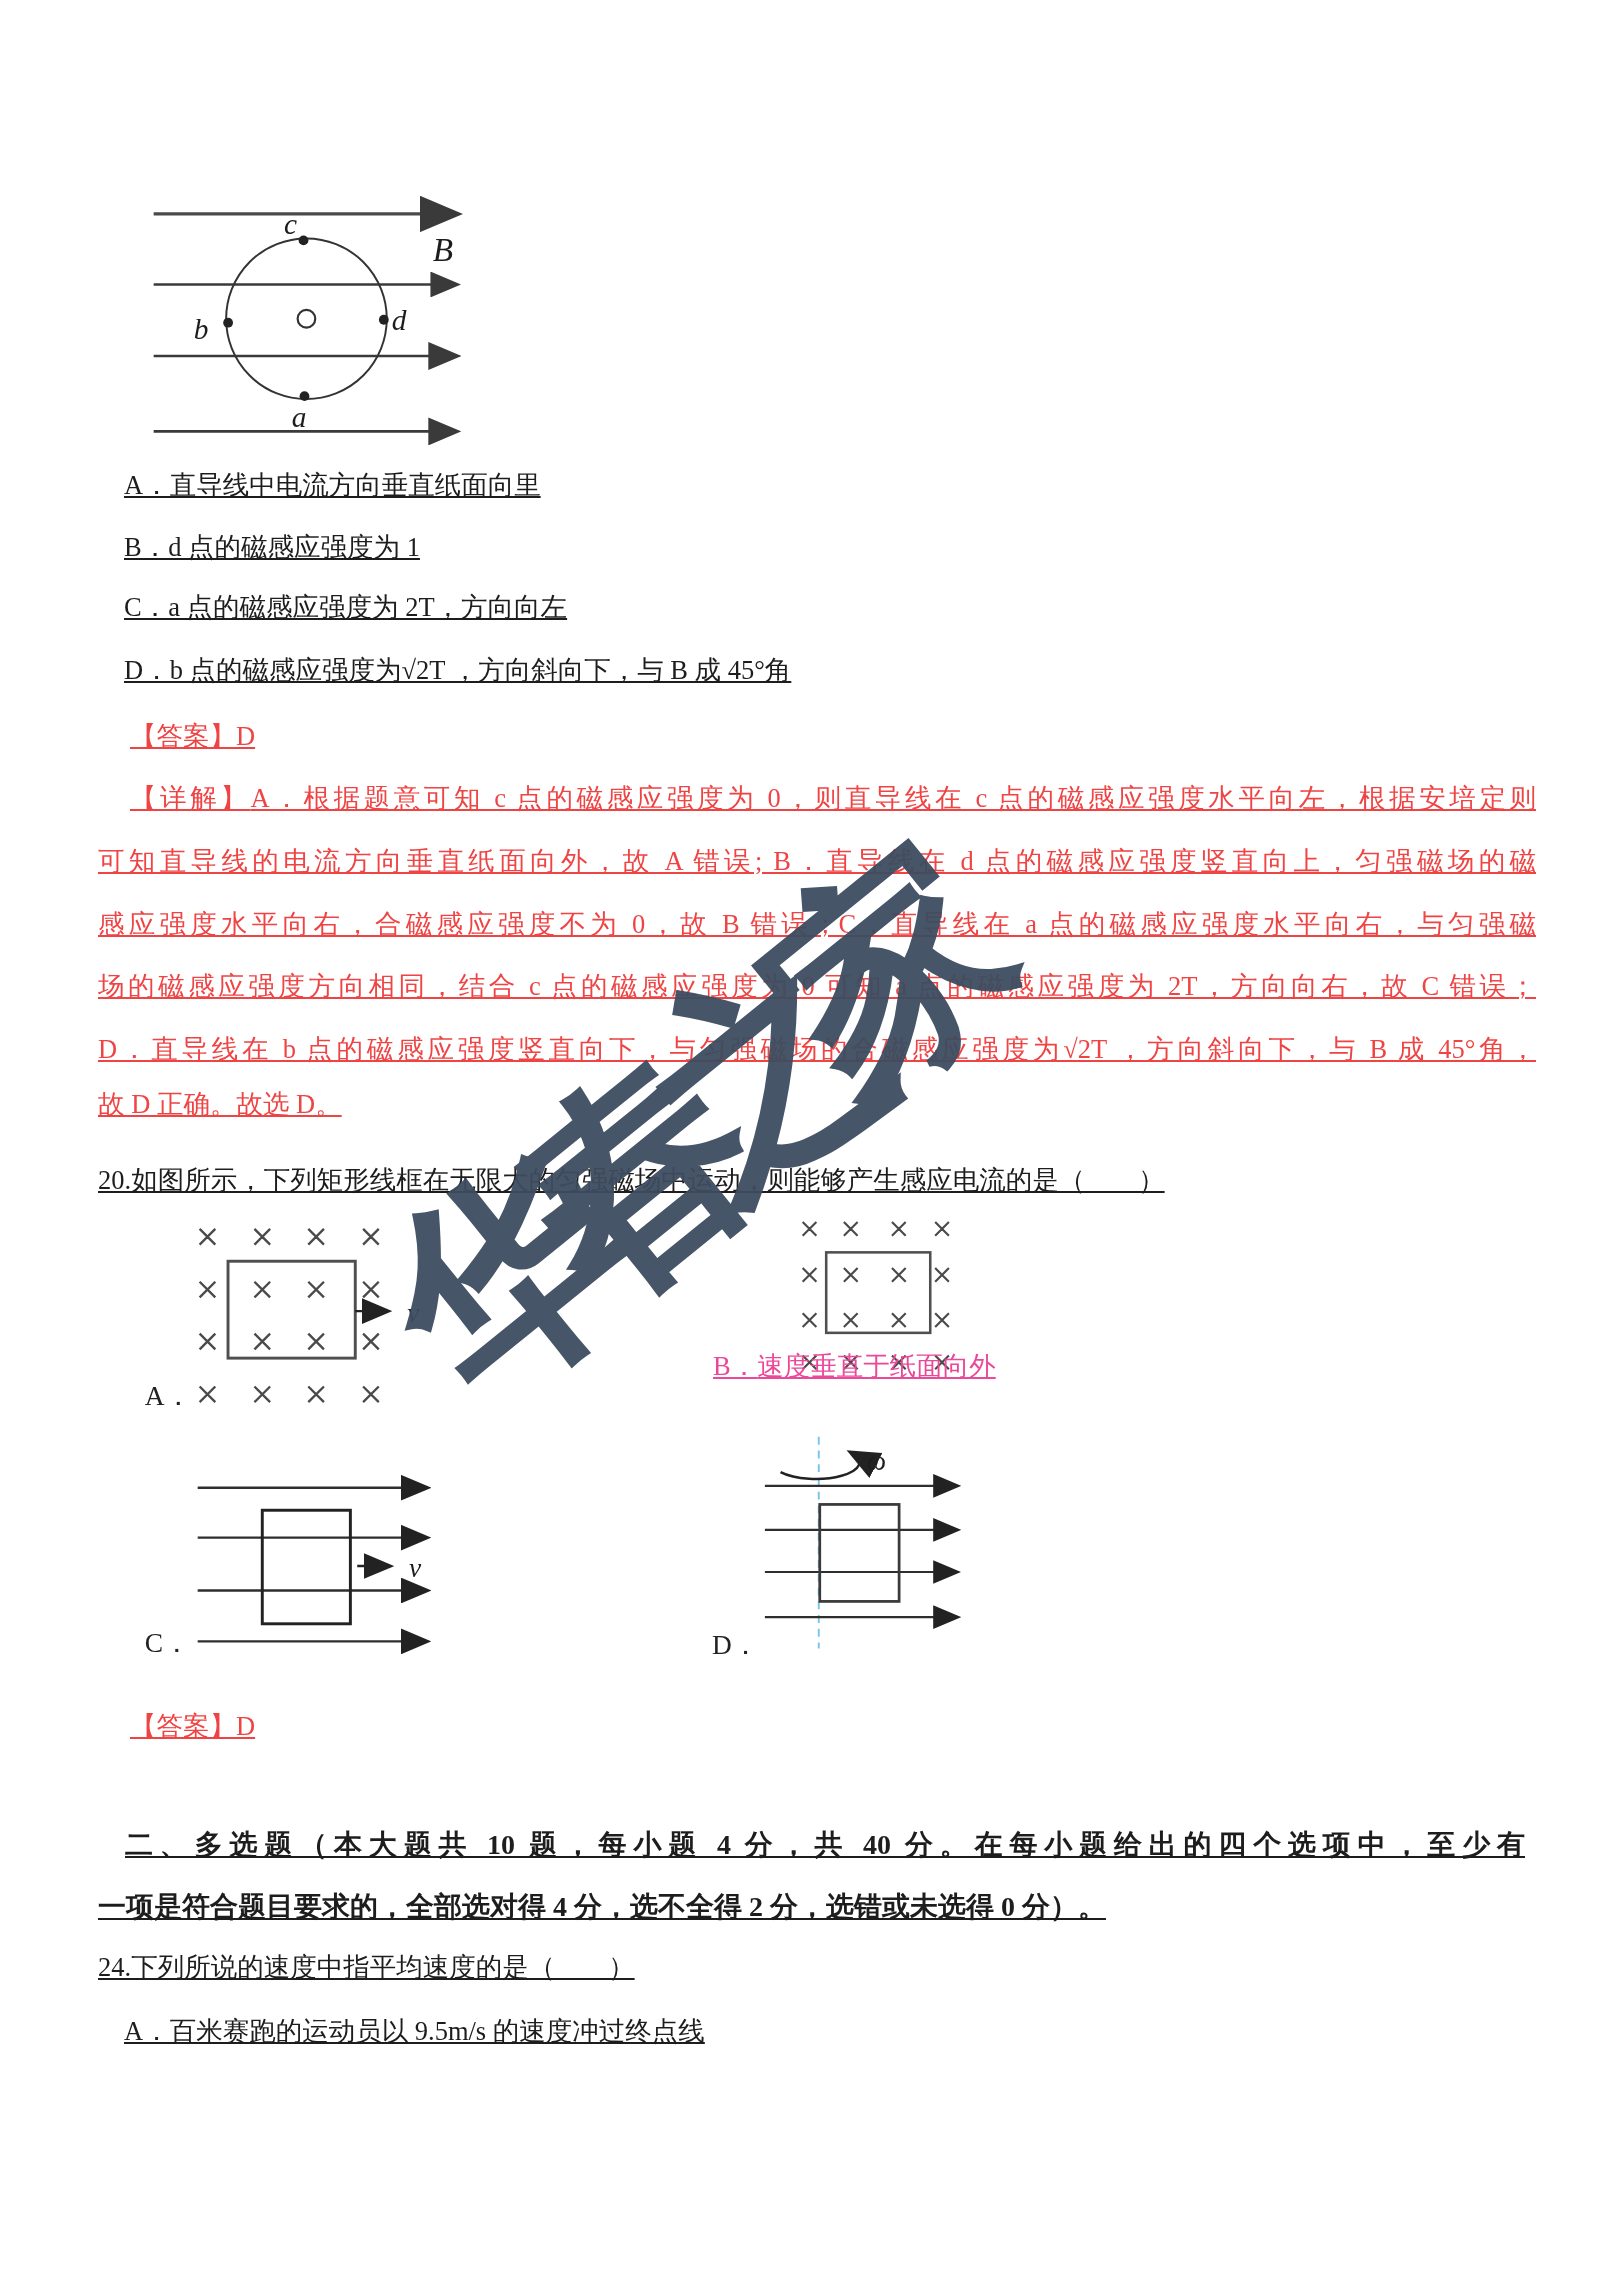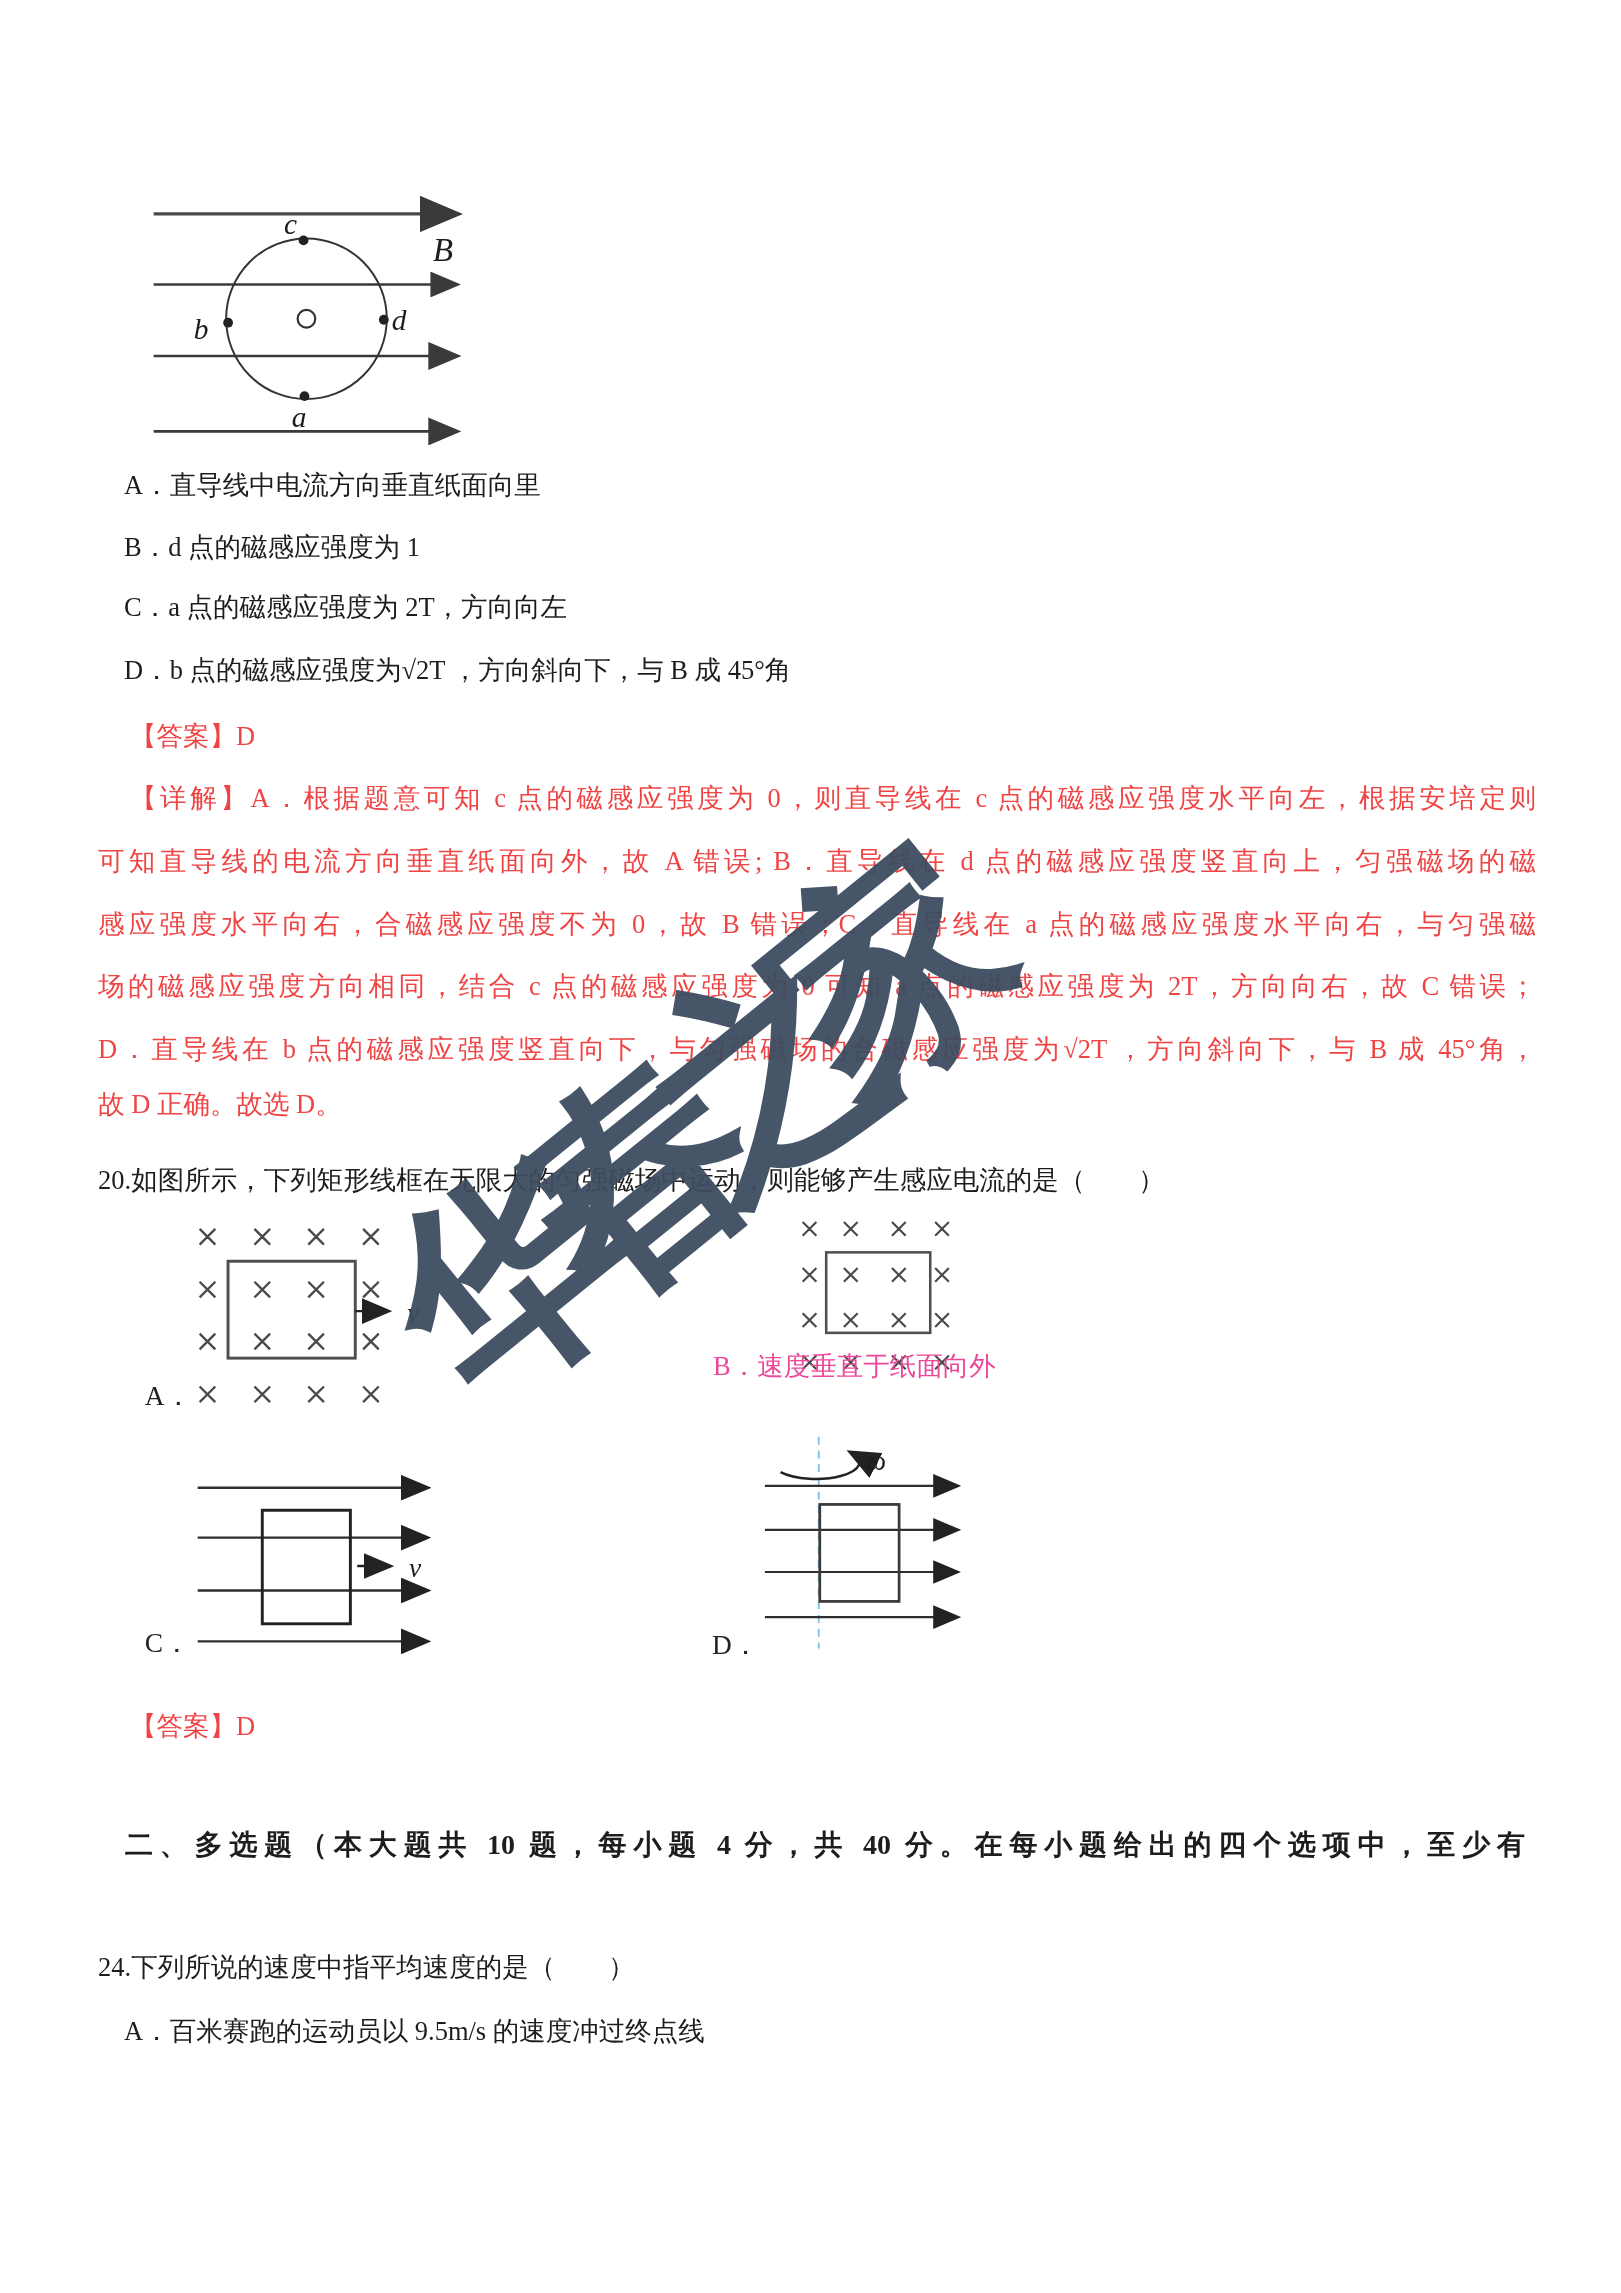--- a/index.html
+++ b/index.html
@@ -1,18 +1,18 @@
 <!DOCTYPE html>
 <html><head>
 <meta charset="utf-8">
 <style>
   html,body{margin:0;padding:0;background:#9a9a9a;}
   #page{position:relative;width:1621px;height:2294px;background:#ffffff;margin:0 auto;
         font-family:"Liberation Serif",serif;overflow:hidden;}
-  .tline{position:absolute;font-size:26.5px;color:#1d1d1d;white-space:nowrap;line-height:1.25;}
+  .tline{position:absolute;font-size:26.5px;color:#1d1d1d;white-space:nowrap;line-height:1.25;text-decoration:underline;}
   .red{color:#ef4444;}
   .jline{white-space:normal;text-align:justify;text-align-last:justify;}
   .bold{font-weight:bold;font-size:28px;}
   .fig{position:absolute;}
   .mi{font-family:"Liberation Serif",serif;font-style:italic;font-size:30px;fill:#1d1d1d;}
   .optlab{font-family:"Liberation Serif",serif;font-size:28px;fill:#222;}
   #watermark{position:absolute;left:702px;top:1125px;z-index:50;
              transform:translate(-50%,-50%) rotate(-39deg);
              font-family:"DejaVu Sans",sans-serif;font-weight:700;
              font-size:227px;letter-spacing:-65px;color:#3d4c5f;opacity:.95;
@@ -110,20 +110,21 @@
     <line x1="62" y1="103" x2="258" y2="103" stroke="#2e2e2e" stroke-width="2.2" marker-end="url(#ahD)"></line>
     <line x1="62" y1="146" x2="258" y2="146" stroke="#2e2e2e" stroke-width="2.2" marker-end="url(#ahD)"></line>
     <line x1="62" y1="192" x2="258" y2="192" stroke="#2e2e2e" stroke-width="2.2" marker-end="url(#ahD)"></line>
     <rect x="118" y="77" width="81" height="99" fill="none" stroke="#3a3a3a" stroke-width="2.8"></rect>
     <text class="optlab" x="8" y="230">D．</text>
   </svg>
 
   <div class="tline red" style="left:130px;top:1710px"><span>【答案】</span><span>D</span></div>
 
   <div class="tline bold jline" style="left:125px;top:1827px;width:1400px">二、多选题（本大题共 10 题，每小题 4 分，共 40 分。在每小题给出的四个选项中，至少有</div>
+  <div class="tline bold" style="left:98px;top:1889px">一项是符合题目要求的，全部选对得 4 分，选不全得 2 分，选错或未选得 0 分）。</div>
 
   <div class="tline" style="left:98px;top:1951px">24.下列所说的速度中指平均速度的是（　　）</div>
   <div class="tline" style="left:124px;top:2015px">A．百米赛跑的运动员以 9.5m/s 的速度冲过终点线</div>
 
   <div id="watermark">华春之家</div>
 
 </div>
 
 
 </body></html>

